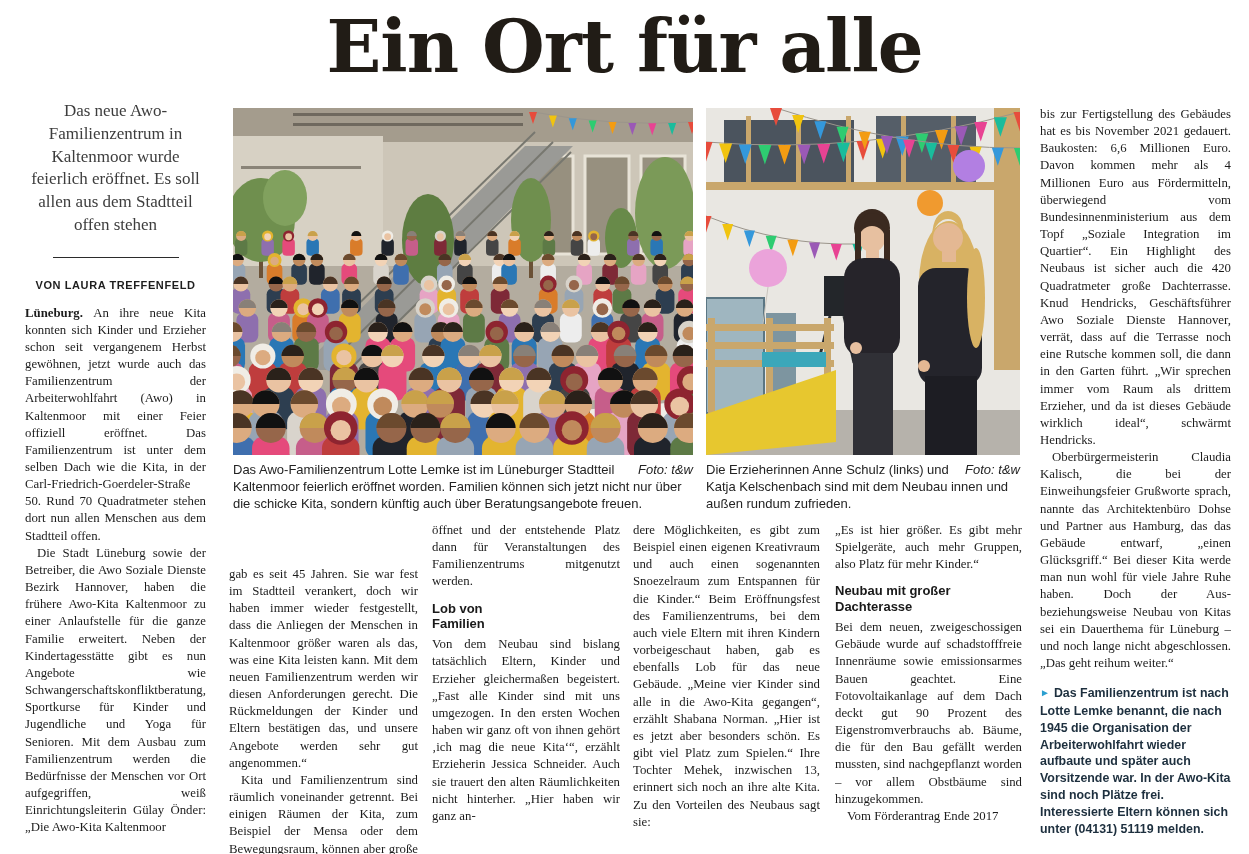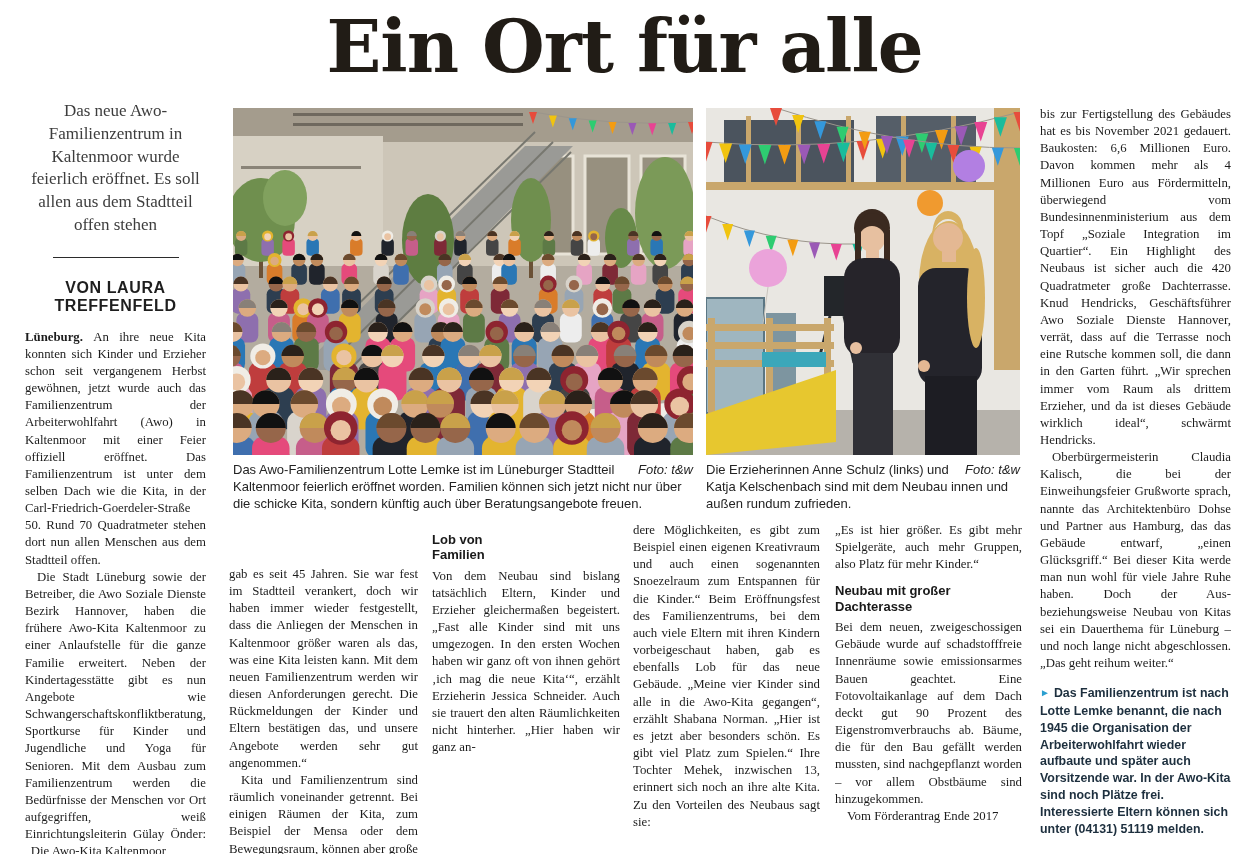--- a/index.html
+++ b/index.html
@@ -5,21 +5,21 @@
   html,body{margin:0;padding:0;background:#ffffff;}
   #page{position:relative;width:1249px;height:854px;background:#fff;overflow:hidden;
         font-family:"Liberation Serif",serif;color:#1c1c1c;}
   .headline{position:absolute;top:4px;left:0;width:100%;margin:0;text-align:center;
             font-family:"DejaVu Serif",serif;font-weight:700;font-size:72px;
             letter-spacing:-1px;color:#211c16;}
   #col1{position:absolute;left:25px;top:100px;width:181px;height:754px;overflow:hidden;}
   .intro{font-family:Liberation Serif, serif;font-size:17px;line-height:1.34;
          text-align:center;color:#3d3d3d;margin:0;}
   .rule{width:126px;border-top:1.5px solid #2b2b2b;margin:20px auto 0;}
-  .byline{font-family:"Liberation Sans",sans-serif;font-size:16px;font-weight:700;
+  .byline{font-family:"Liberation Sans",sans-serif;font-size:11px;font-weight:700;
           letter-spacing:.6px;text-align:center;margin:21px 0 14px;color:#1e1e1e;}
   .body-p{font-size:12.8px;line-height:17.15px;text-align:justify;margin:0;
           -webkit-hyphens:auto;hyphens:auto;}
   .body-p.indent{text-indent:12px;}
   .subhead{font-family:"Liberation Sans",sans-serif;font-size:13px;line-height:1.18;
            font-weight:700;color:#191919;margin:10px 0 5px;white-space:pre-line;}
   .note{font-family:Liberation Sans, sans-serif;font-size:12.4px;line-height:16.8px;
         font-weight:700;color:#1d2f3e;margin:13px 0 0;text-align:left;}
   .note-marker{color:#2a9fd0;font-size:10px;margin-right:4px;position:relative;top:-1px;}
   figure{margin:0;padding:0;position:absolute;top:108px;}
@@ -615,20 +615,21 @@
 
   <p class="caption" id="cap1"><span class="credit">Foto: t&amp;w</span><span>Das Awo-Familienzentrum Lotte Lemke ist im Lüneburger Stadtteil Kaltenmoor feierlich eröffnet worden. Familien können sich jetzt nicht nur über die schicke Kita, sondern künftig auch über Beratungsangebote freuen.</span></p>
 
   <p class="caption" id="cap2"><span class="credit">Foto: t&amp;w</span><span>Die Erzieherinnen Anne Schulz (links) und Katja Kelschenbach sind mit dem Neubau innen und außen rundum zufrieden.</span></p>
 
   <div class="textcol" id="colA">
       <p class="body-p">gab es seit 45 Jahren. Sie war fest im Stadtteil verankert, doch wir haben immer wieder festgestellt, dass die Anliegen der Menschen in Kaltenmoor größer waren als das, was eine Kita leisten kann. Mit dem neuen Familienzentrum werden wir diesen Anforderungen gerecht. Die Rückmeldungen der Kinder und Eltern bestätigen das, und unsere Angebote werden sehr gut angenommen.“</p>
       <p class="body-p indent">Kita und Familienzentrum sind räumlich voneinander getrennt. Bei einigen Räumen der Kita, zum Beispiel der Mensa oder dem Bewegungsraum, können aber große Flügeltüren ge-</p>
     </div>
   <div class="textcol" id="colB">
+      <p class="body-p">öffnet und der entstehende Platz dann für Veranstaltungen des Familienzentrums mitgenutzt werden.</p>
       <h3 class="subhead">Lob von
 Familien</h3>
       <p class="body-p">Von dem Neubau sind bislang tatsächlich Eltern, Kinder und Erzieher gleichermaßen begeistert. „Fast alle Kinder sind mit uns umgezogen. In den ersten Wochen haben wir ganz oft von ihnen gehört ‚ich mag die neue Kita‘“, erzählt Erzieherin Jessica Schneider. Auch sie trauert den alten Räumlichkeiten nicht hinterher. „Hier haben wir ganz an-</p>
     </div>
   <div class="textcol" id="colC">
       <p class="body-p">dere Möglichkeiten, es gibt zum Beispiel einen eigenen Kreativraum und auch einen sogenannten Snoezelraum zum Entspannen für die Kinder.“ Beim Eröffnungsfest des Familienzentrums, bei dem auch viele Eltern mit ihren Kindern vorbeigeschaut haben, gab es ebenfalls Lob für das neue Gebäude. „Meine vier Kinder sind alle in die Awo-Kita gegangen“, erzählt Shabana Norman. „Hier ist es jetzt aber besonders schön. Es gibt viel Platz zum Spielen.“ Ihre Tochter Mehek, inzwischen 13, erinnert sich noch an ihre alte Kita. Zu den Vorteilen des Neubaus sagt sie:</p>
     </div>
   <div class="textcol" id="colD">
       <p class="body-p">„Es ist hier größer. Es gibt mehr Spielgeräte, auch mehr Gruppen, also Platz für mehr Kinder.“</p>
       <h3 class="subhead">Neubau mit großer

